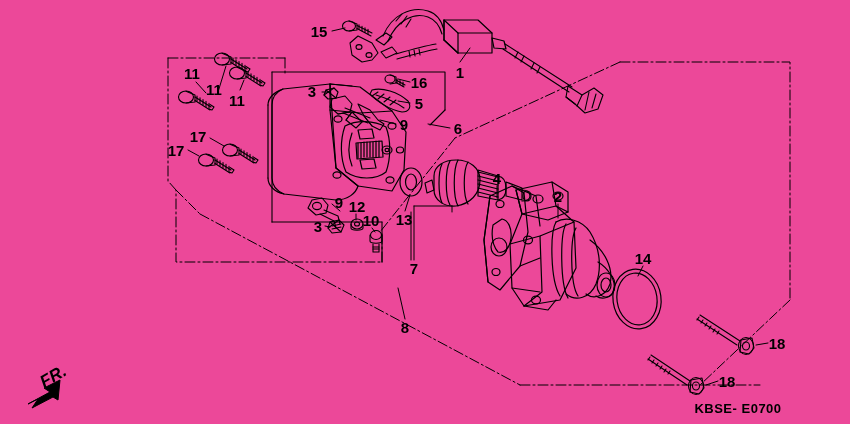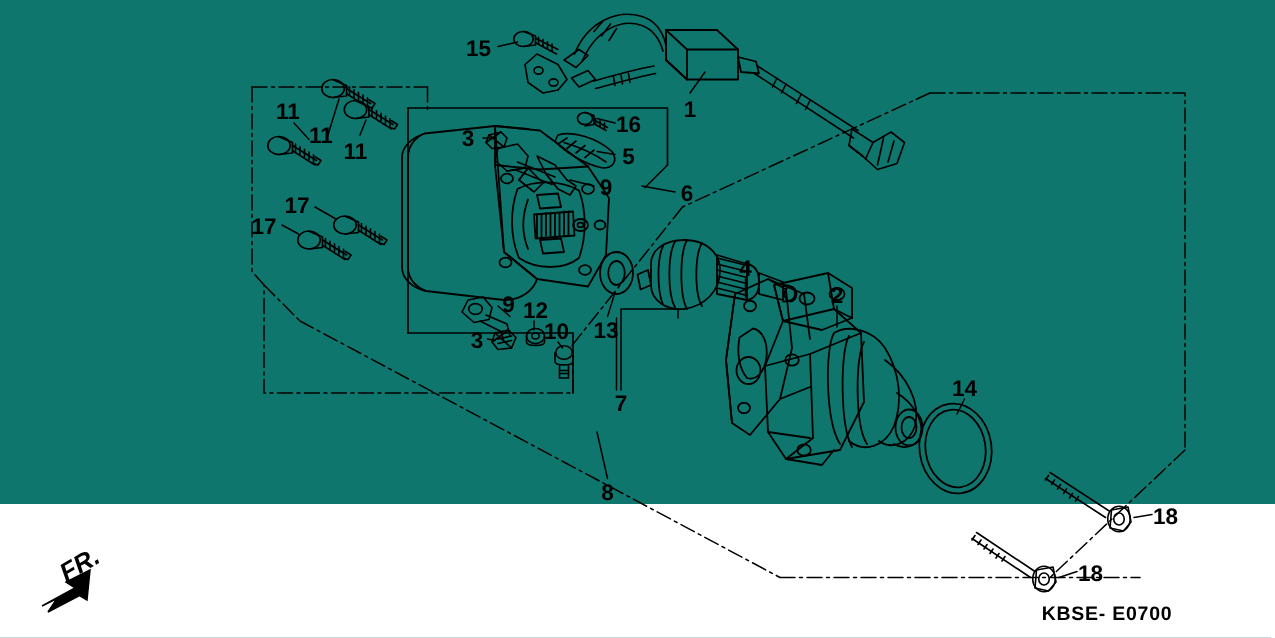--- a/index.html
+++ b/index.html
@@ -1,18 +1,18 @@
 <!DOCTYPE html>
 <html><head>
 <meta charset="utf-8">
 <style>
   html,body{margin:0;padding:0;background:#ffffff;}
   body{width:850px;height:425px;overflow:hidden;
        font-family:"Liberation Sans", sans-serif;}
-  #stage{position:relative;width:850px;height:336px;background:#0f766e;}
+  #stage{position:relative;width:850px;height:424px;background:#ec4899;}
   svg{display:block;}
   .lbl{font-family:"Liberation Sans", sans-serif;font-size:15px;font-weight:700;fill:#000;}
   .code{font-family:"Liberation Sans", sans-serif;font-size:13px;font-weight:700;fill:#000;letter-spacing:.5px;}
   .fr{font-family:"Liberation Sans", sans-serif;font-size:17px;font-weight:700;font-style:italic;fill:#000;}
 </style>
 </head>
 <body>
 
 <div id="stage">
 <svg width="850" height="425" viewBox="0 0 850 425" xmlns="http://www.w3.org/2000/svg">

